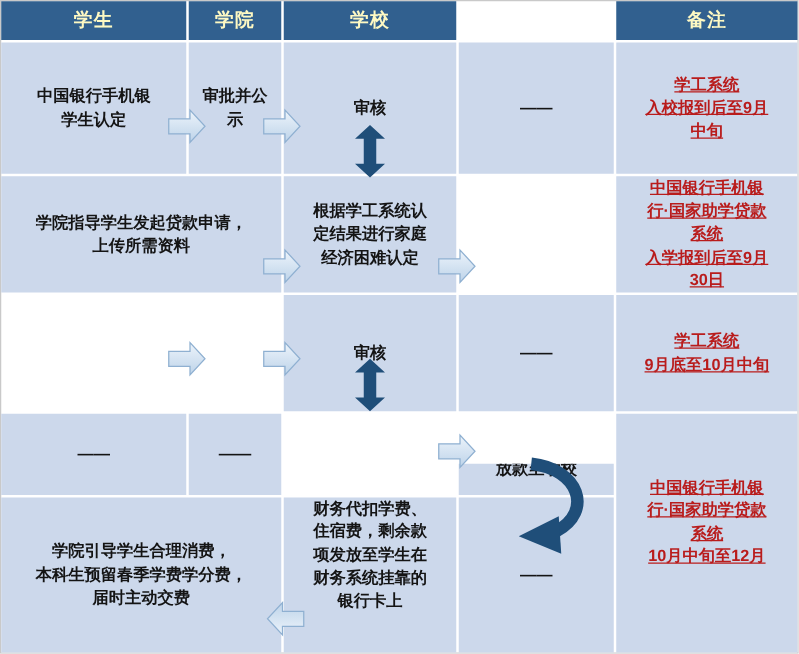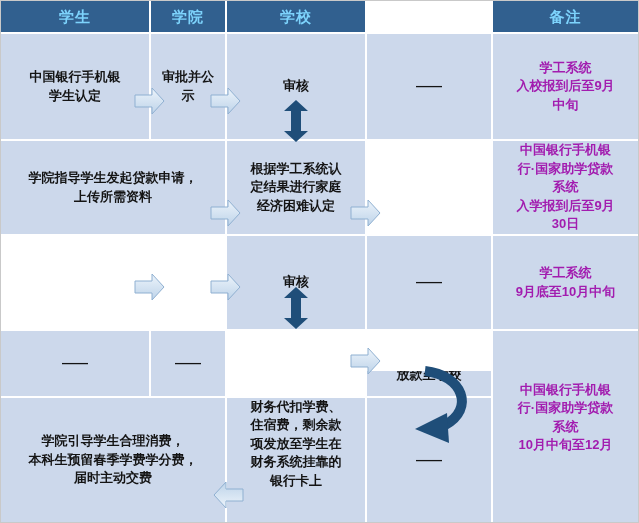--- a/index.html
+++ b/index.html
@@ -27,25 +27,25 @@
     font-weight:bold;
     font-size:13px;
     line-height:1.42;
     color:#141414;
     padding:2px 3px;
     box-sizing:border-box;
     overflow:hidden;
   }
   .hdr {
     background:#31608F;
-    color:#7dd3fc;
+    color:#fef9c3;
     font-size:15px;
     letter-spacing:1px;
   }
-  .remark { color:#a21caf; }
+  .remark { color:#b91c1c;text-decoration:underline; }
   .pb16 { }  
   .pb18 { padding-bottom:18px;margin-top:40px; }
   .pb20 { padding-bottom:20px; }
   .pb34 { padding-bottom:34px; }
 
   .overlay {
     position:absolute;
     left:0; top:0;
     width:637px; height:521px;
     pointer-events:none;

